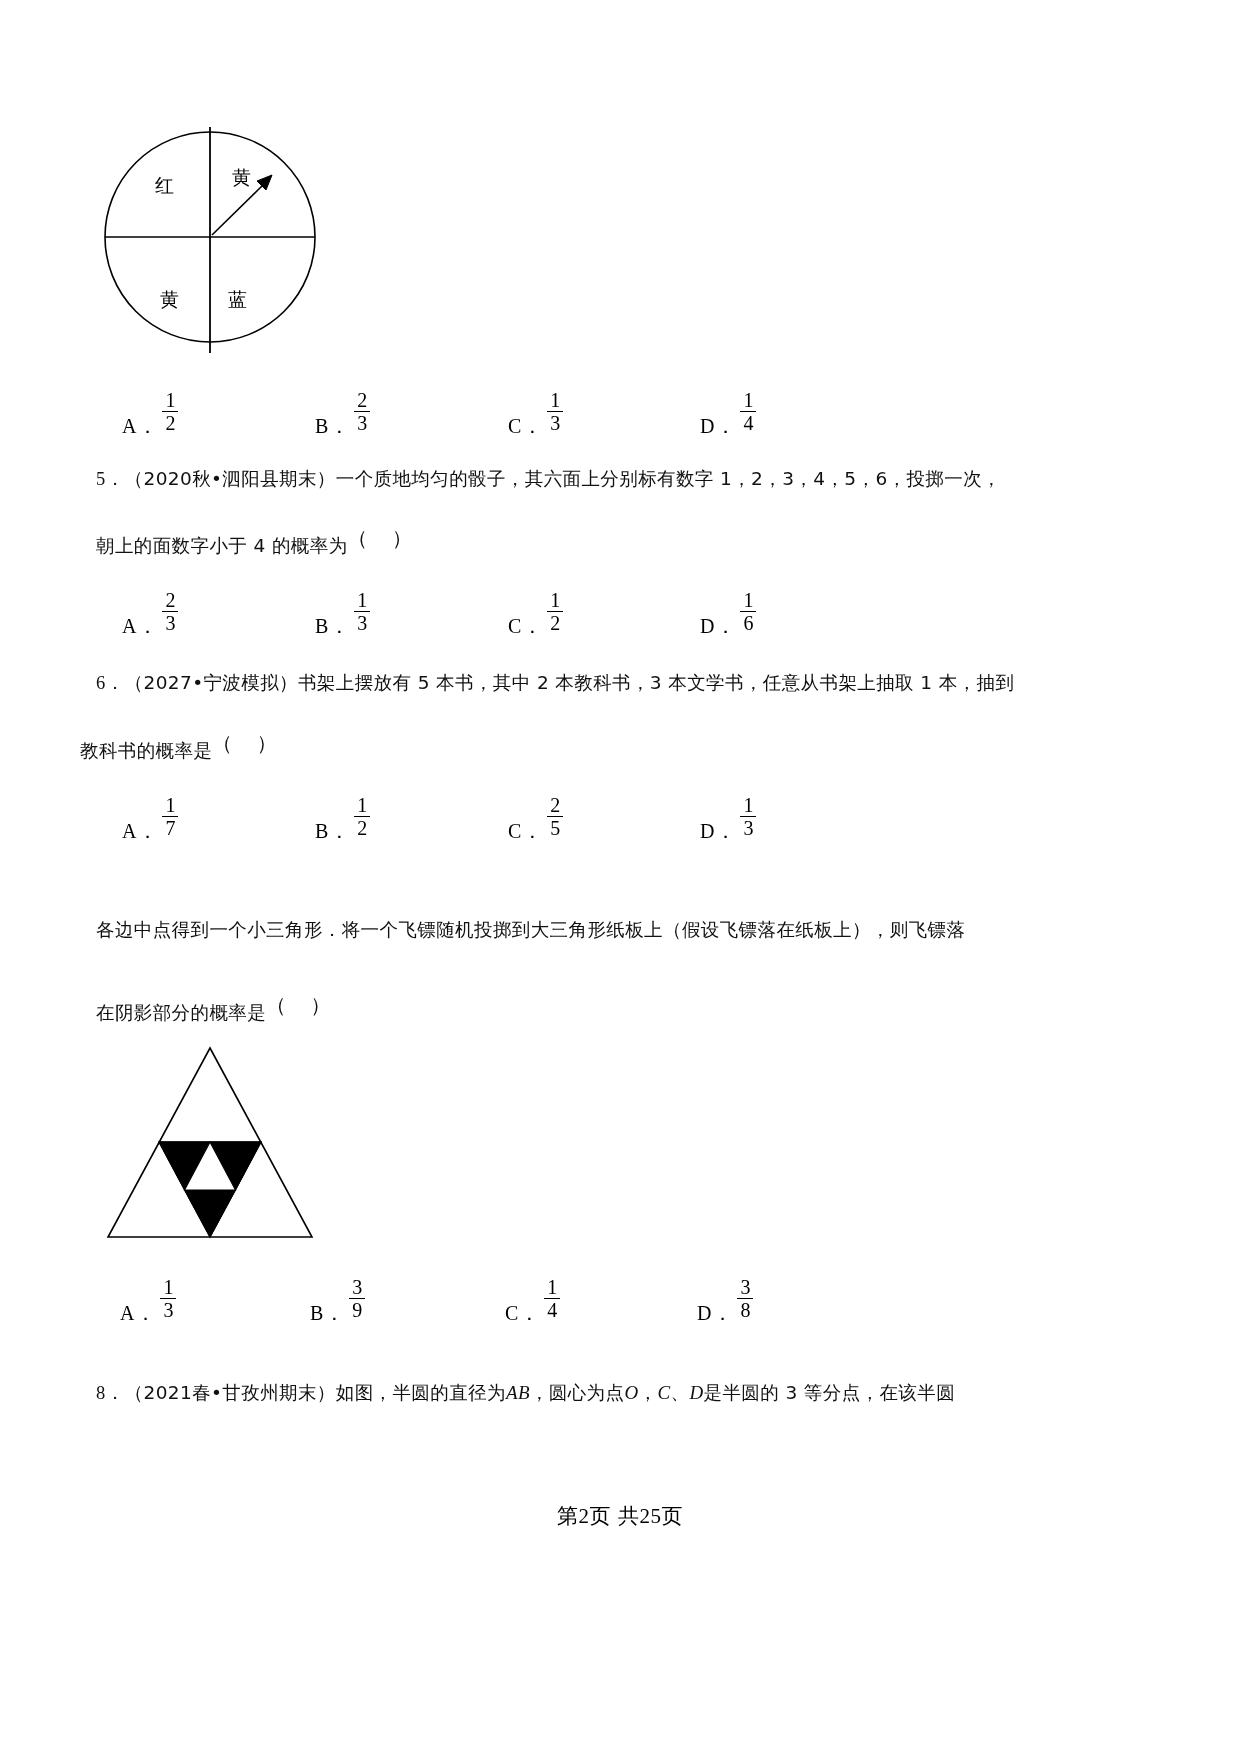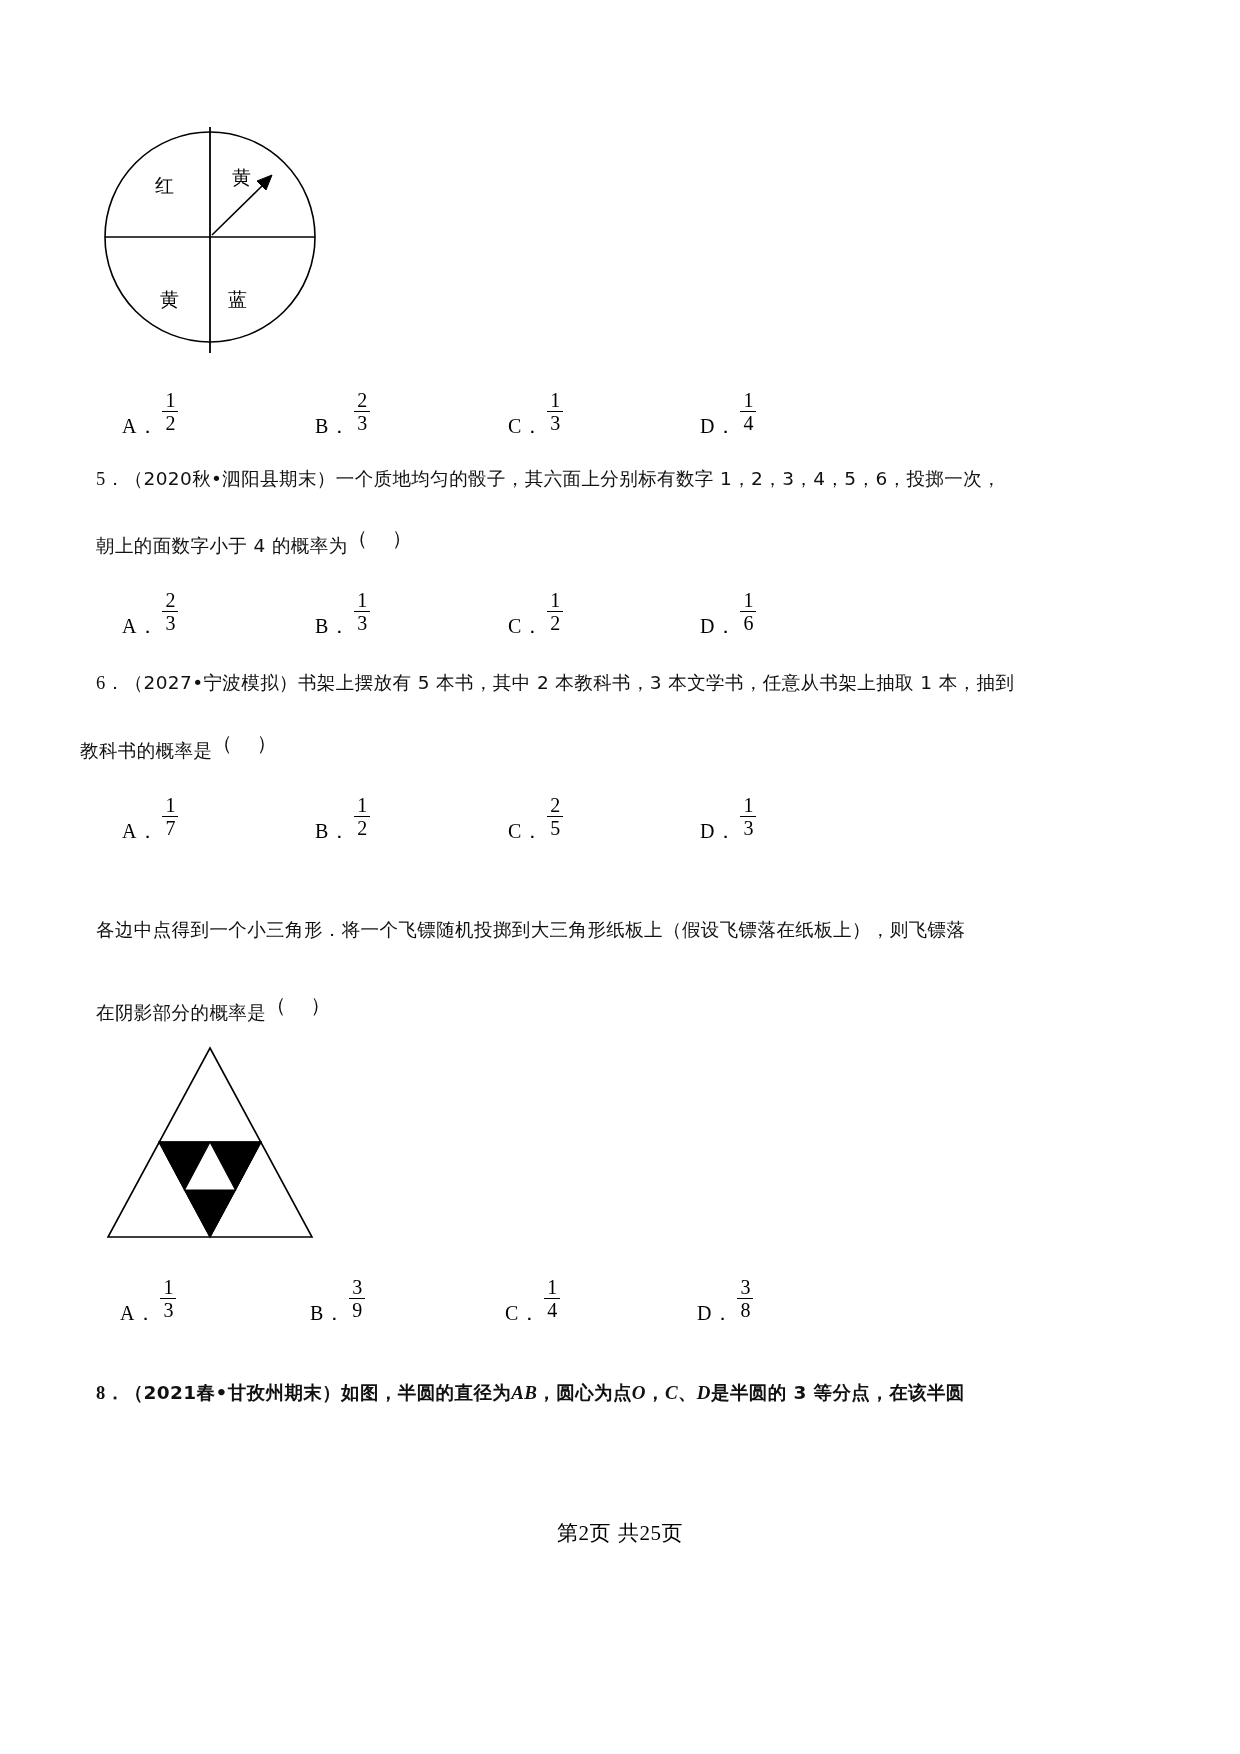--- a/index.html
+++ b/index.html
@@ -270,21 +270,21 @@
     <div class="opt" style="left:697px; top:14px;">
       <span class="lbl">D．</span>
       <span class="frac">
         <span class="num">3</span>
         <span class="bar"></span>
         <span class="den">8</span>
       </span>
     </div>
   </div>
 
-  <div class="qline" style="left:96px; top:1380px;font-weight:bold;">
+  <div class="qline" style="left:96px; top:1380px;">
     <span class="qnum">8．</span><span>（2021春•甘孜州期末）</span><span>如图，半圆的直径为</span><span class="ital">AB</span><span>，圆心为点</span><span class="ital">O</span><span>，</span><span class="ital">C</span><span>、</span><span class="ital">D</span><span>是半圆的 3 等分点，在该半圆</span>
   </div>
 
-  <div class="footer" style="top:1502px;margin-top:17px;">
+  <div class="footer" style="top:1502px;">
     <span>第</span><span class="pg">2</span><span>页 共</span><span class="pg">25</span><span>页</span>
   </div>
 
 </div>
 
 </body></html>

